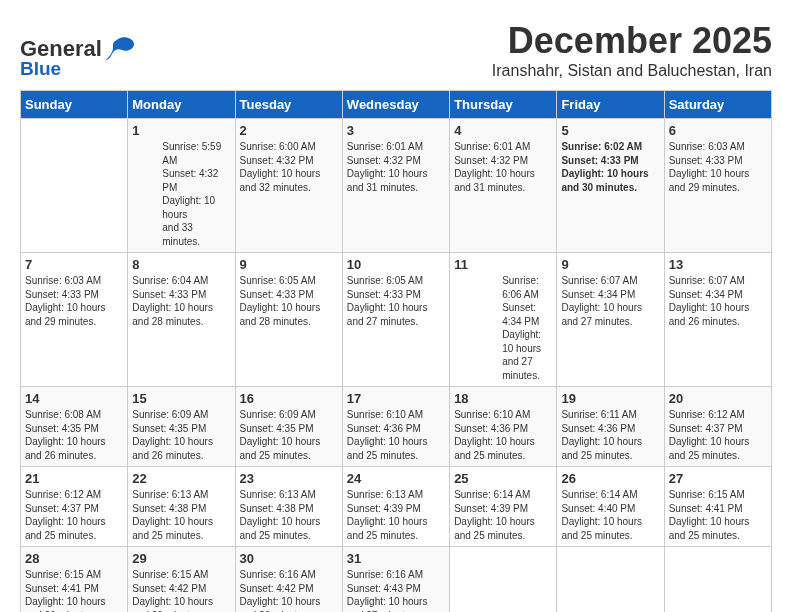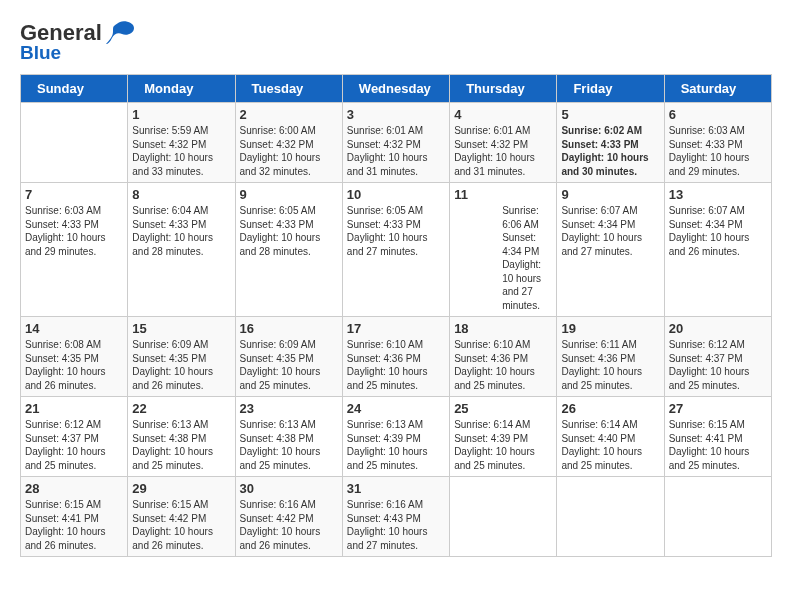--- a/index.html
+++ b/index.html
@@ -39,21 +39,21 @@
       color: #333;
     }
     .calendar {
       width: 100%;
       border-collapse: collapse;
       font-size: 11px;
     }
     .calendar th {
       background-color: #1565c0;
       color: #fff;
-      padding: 6px 16px;
+      padding: 6px 4px;
       text-align: left;
       font-size: 13px;
       font-weight: bold;
       border: 1px solid #ccc;
     }
     .calendar td {
       vertical-align: top;
       border: 1px solid #ccc;
       padding: 4px;
       width: calc(100% / 7);
@@ -88,40 +88,44 @@
 <div class="header">
   <div class="logo">
     <div class="logo-text-row">
       <span style="font-size:22px;font-weight:bold;color:#333;">General</span>
       <svg width="32" height="26" viewBox="0 0 32 26">
         <path d="M16 2 C20 0, 30 2, 30 8 C30 14, 22 16, 18 14 C14 12, 10 14, 8 18 C6 22, 4 24, 2 24 C2 24, 6 20, 8 16 C10 12, 8 8, 10 6 C12 4, 14 3, 16 2Z" fill="#1565c0"></path>
       </svg>
     </div>
     <span style="font-size:19px;font-weight:bold;color:#1565c0;margin-top:-4px;">Blue</span>
   </div>
+  <div class="title-block">
+    <div class="month-title">December 2025</div>
+    <div class="location">Iranshahr, Sistan and Baluchestan, Iran</div>
+  </div>
 </div>
 
 <table class="calendar">
   <thead>
     <tr id="header-row">
         <th>Sunday</th>
         <th>Monday</th>
         <th>Tuesday</th>
         <th>Wednesday</th>
         <th>Thursday</th>
         <th>Friday</th>
         <th>Saturday</th>
       </tr>
   </thead>
   <tbody id="calendar-body">
       <tr>
         <td class="empty-cell"></td>
         <td>
           <span class="day-num">1</span>
-          <div class="day-info" style="white-space: pre-line;">Sunrise: 5:59 AM
+          <div class="day-info" style="white-space: pre-line; margin-left: 30px;">Sunrise: 5:59 AM
 Sunset: 4:32 PM
 Daylight: 10 hours
 and 33 minutes.</div>
         </td>
         <td>
           <span class="day-num">2</span>
           <div class="day-info" style="white-space: pre-line;">Sunrise: 6:00 AM
 Sunset: 4:32 PM
 Daylight: 10 hours
 and 32 minutes.</div>

